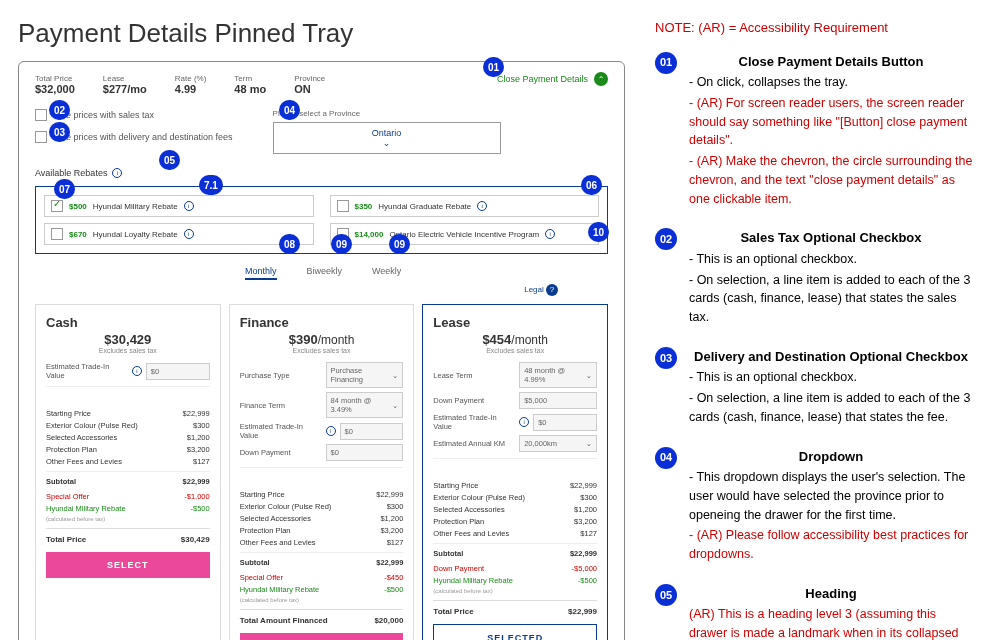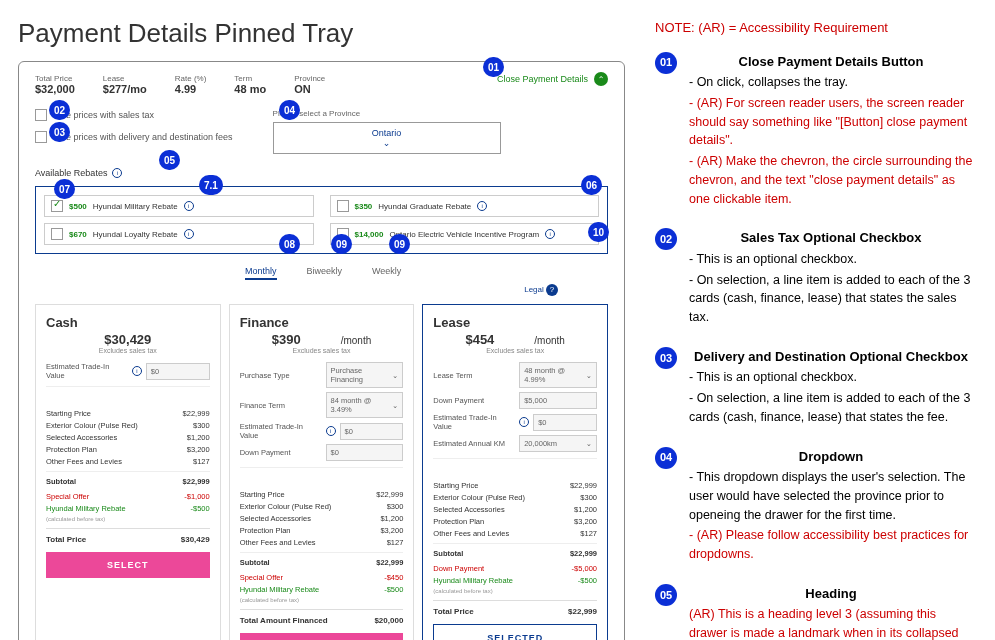--- a/index.html
+++ b/index.html
@@ -31,21 +31,21 @@
   .rebate-cell .nm { color: #333; }
   .tabs { display: flex; gap: 30px; margin: 12px 0 4px 210px; font-size: 9px; color: #666; }
   .tabs .tab.active { color: #0b3b8f; border-bottom: 2px solid #0b3b8f; padding-bottom: 2px; }
   .legal { position: absolute; right: 50px; font-size: 8px; color: #0b3b8f; }
   .legal .qmark { display: inline-block; width: 12px; height: 12px; border-radius: 50%; background: #0b3b8f; color: #fff; text-align: center; line-height: 12px; font-size: 8px; }
   .cards { display: flex; gap: 8px; margin-top: 24px; }
   .card { flex: 1; border: 1px solid #ddd; padding: 10px 10px 8px 10px; font-size: 7.5px; color: #333; }
   .card.selected { border: 1px solid #0b3b8f; }
   .card h4 { text-align: left; font-size: 13px; font-weight: 600; margin-bottom: 2px; }
   .card .price { text-align: center; font-size: 13px; font-weight: 700; }
-  .card .price .per { font-size: 10px; font-weight: 400; padding-left: 40px; }
+  .card .price .per { font-size: 12px; font-weight: 400; }
   .card .excl { text-align: center; font-size: 7px; color: #888; margin-bottom: 8px; }
   .field-row { display: flex; justify-content: space-between; align-items: center; margin-bottom: 4px; gap: 4px; }
   .field-row .flabel { color: #555; font-size: 7.5px; flex: 0 0 50%; }
   .mini-input { flex: 1; border: 1px solid #ccc; background: #f5f5f5; padding: 3px 4px; font-size: 7.5px; color: #666; display: flex; justify-content: space-between; align-items: center; }
   .line-items { border-top: 1px solid #eee; margin-top: 6px; padding-top: 22px; }
   .li-row { display: flex; justify-content: space-between; margin-bottom: 3px; font-size: 7.5px; }
   .li-row.sub { font-weight: 600; border-top: 1px solid #eee; padding-top: 5px; margin-top: 5px; }
   .li-row.total { font-weight: 700; border-top: 1px solid #ddd; padding-top: 6px; margin-top: 6px; font-size: 8px; }
   .offer-red { color: #c00; }
   .offer-green { color: #1a8a1a; }

